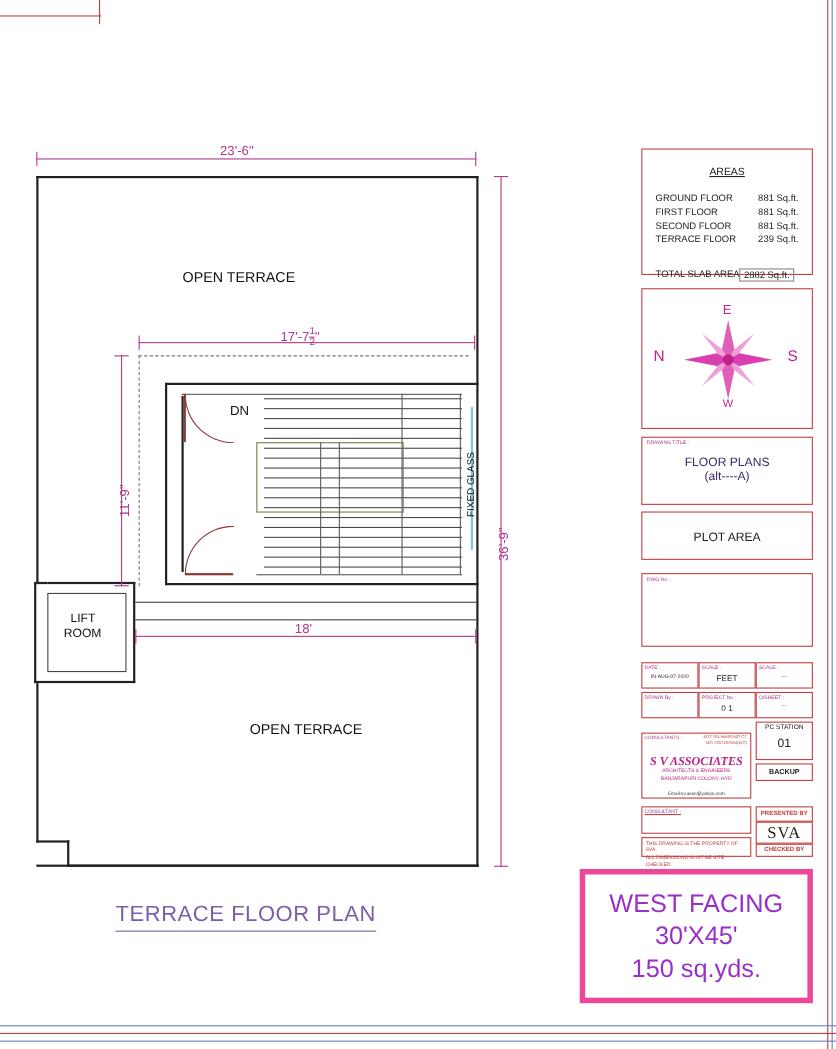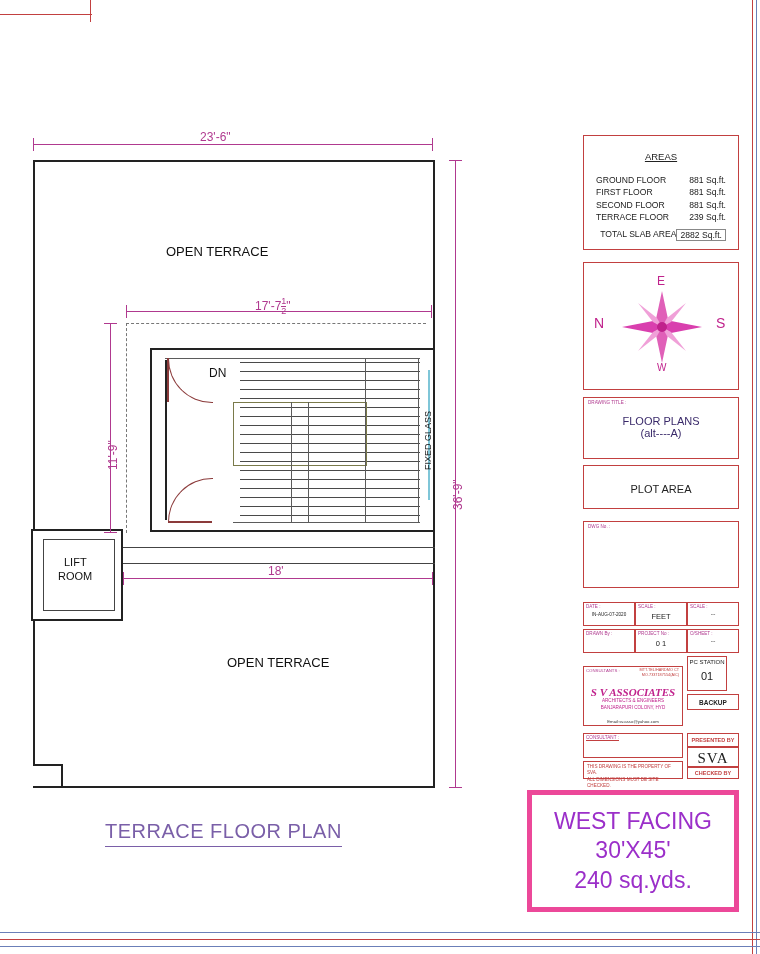--- a/index.html
+++ b/index.html
@@ -43,21 +43,21 @@
 
   
   .panel{position:absolute;border:1px solid #c24040;box-sizing:border-box;background:#fff;}
   .ptitle{color:#6a2fa0;font-size:10px;}
 
   .hdr-line{font-size:9.5px;color:#1a1a1a;line-height:1.45;}
 
   .areas-title{font-size:9.5px;color:#222;text-decoration:underline;}
   .area-row{display:flex;justify-content:space-between;font-size:8.6px;color:#222;line-height:1.45;}
   .area-row span:last-child{min-width:52px;text-align:right;}
-  .total-row{display:flex;justify-content:flex-end;font-size:8.6px;color:#222;margin-top:5px;}
+  .total-row{display:flex;justify-content:flex-start;font-size:8.6px;color:#222;margin-top:20px;}
   .total-val{border:1px solid #888;padding:0 3px;}
 
   
   .compass-wrap{position:absolute;left:0;top:0;width:100%;height:100%;}
   .cdir{position:absolute;color:#c0228c;font-size:12px;}
 
   .cell{position:absolute;border:1px solid #c24040;box-sizing:border-box;}
   .cell .cl{position:absolute;left:2px;top:1px;font-size:4.6px;color:#b0398f;}
   .cell .cv{position:absolute;left:0;right:0;top:9px;text-align:center;font-size:7.5px;color:#222;}
 
@@ -283,21 +283,21 @@
   </div>
   <div class="cell" style="left:635px;top:629px;width:52px;height:24px;">
     <div class="cl">PROJECT No :</div>
     <div class="cv">0 1</div>
   </div>
   <div class="cell" style="left:687px;top:629px;width:52px;height:24px;">
     <div class="cl">O/SHEET :</div>
     <div class="cv" style="font-size:4.6px;">---</div>
   </div>
 
-  <div class="cell" style="left:687px;top:656px;width:40px;height:35px;">
+  <div class="cell" style="left:687px;top:656px;width:52px;height:35px;">
     <div style="text-align:center;font-size:6px;color:#222;padding-top:2px;">PC  STATION</div>
     <div style="text-align:center;font-size:11px;color:#222;padding-top:5px;">01</div>
   </div>
 
   <div class="cell" style="left:583px;top:666px;width:100px;height:60px;">
     <div style="position:absolute;left:2px;top:1px;font-size:4.3px;color:#b0398f;">CONSULTANTS :</div>
     <div class="assoc-top" style="position:absolute;right:3px;top:1px;">
       <div>MTT.TEL/HARDMO CT</div>
       <div>MO.7337187554(A/C)</div>
     </div>
@@ -331,16 +331,16 @@
   <div class="cell" style="left:583px;top:761px;width:100px;height:18px;">
     <div class="warnbox">
       <div>THIS DRAWING IS THE PROPERTY OF SVA.</div>
       <div>ALL DIMENSIONS MUST BE SITE CHECKED.</div>
     </div>
   </div>
 
   <div class="westbox" style="left:527px;top:790px;width:212px;height:122px;">
     <div style="padding-top:12px;">WEST FACING</div>
     <div>30'X45'</div>
-    <div>240 sq.yds.</div>
+    <div>150 sq.yds.</div>
   </div>
 
 </div>
 
 </body></html>

